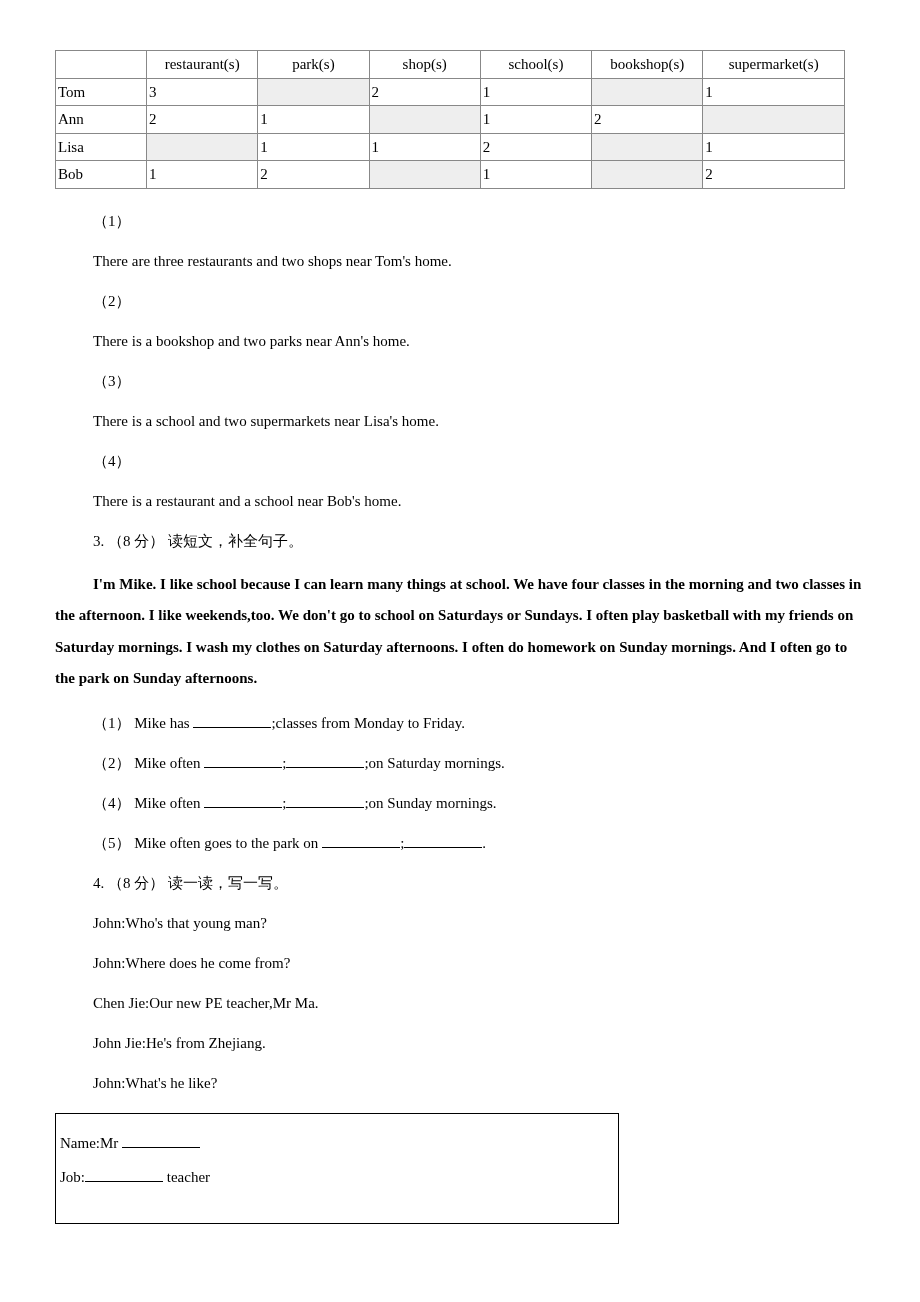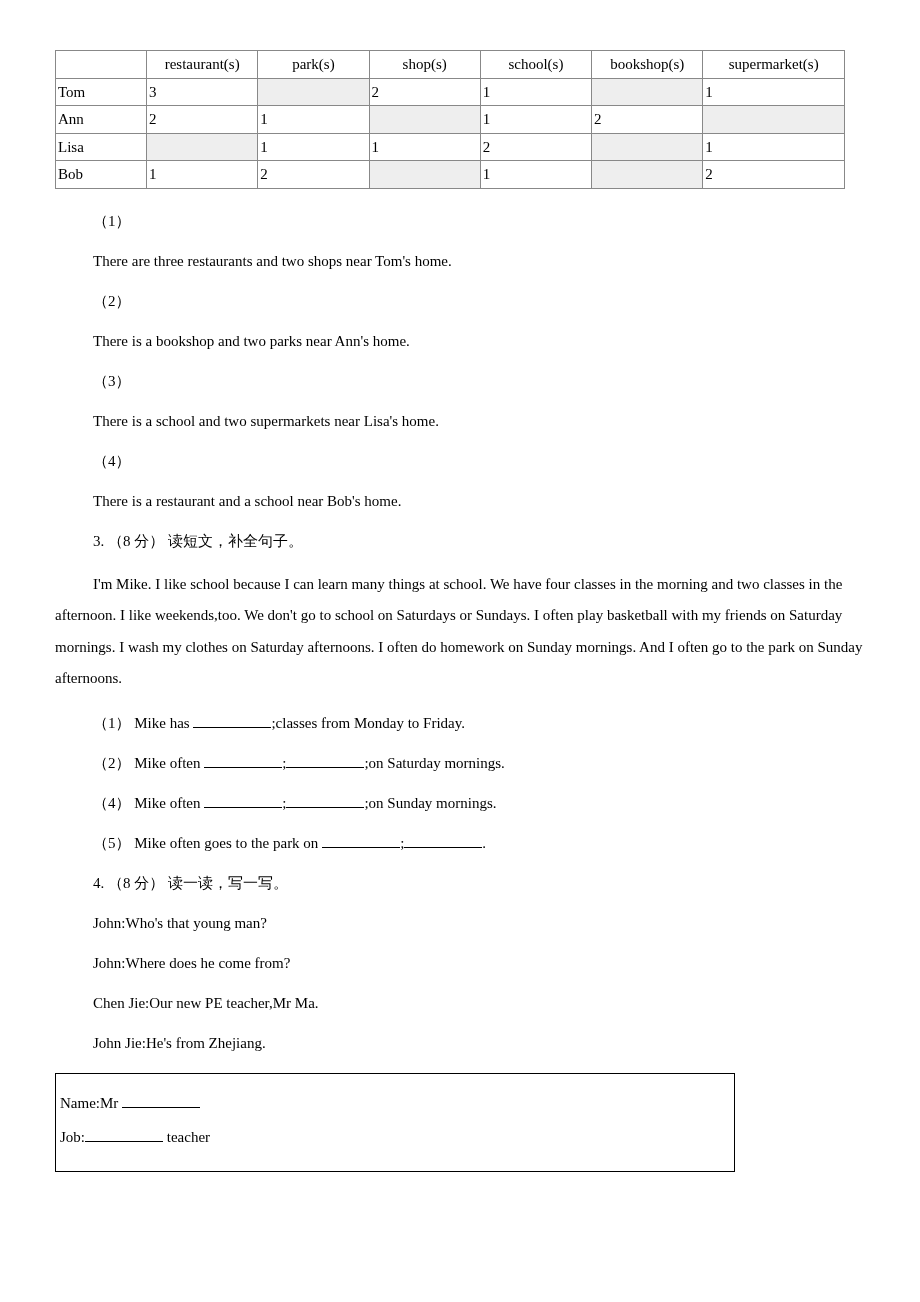--- a/index.html
+++ b/index.html
@@ -21,28 +21,28 @@
       border: 1px solid #888;
       padding: 2px 2px;
       font-size: 15px;
       font-weight: normal;
       line-height: 1.5;
     }
     td { height: 26px; }
     .shade { background: #eee; }
     .para { margin: 16px 0 16px 38px; }
     .para-small { margin: 14px 0 14px 38px; }
-    .body-text { margin: 14px 0; text-indent: 38px; line-height: 2.1; }
+    .body-text { margin: 14px 0; text-indent: 38px; line-height: 2.1; font-weight: bold; }
     .blank { display: inline-block; border-bottom: 1px solid #000; min-width: 78px; text-align: center; }
     .form-box {
       border: 1px solid #000;
-      padding: 12px 4px 16px 4px;
+      padding: 12px 4px 28px 4px;
       margin-top: 18px;
       line-height: 2.3;
-      width: 680px;
+      width: 564px;
     }
   </style>
 </head>
 <body>
 
 <table>
   <tbody>
       <tr>
     <th style="width:90px"></th>
     <th style="width:110px">restaurant(s)</th>
@@ -109,20 +109,21 @@
     <div class="para"><span>（4）</span> Mike often <span class="blank"></span>;<span class="blank"></span>;on Sunday mornings.</div>
     <div class="para"><span>（5）</span> Mike often goes to the park on <span class="blank"></span>;<span class="blank"></span>.</div>
   </div>
 
 <div class="para">4. （8 分） 读一读，写一写。</div>
 <div id="q4-dialogue">
     <div class="para">John:Who's that young man?</div>
     <div class="para">John:Where does he come from?</div>
     <div class="para">Chen Jie:Our new PE teacher,Mr Ma.</div>
     <div class="para">John Jie:He's from Zhejiang.</div>
+    <div class="para">John:What's he like?</div>
   </div>
 
 <div class="form-box">
   <div>
     <span>Name:Mr </span><span class="blank"></span>
   </div>
   <div>
     <span>Job:</span><span class="blank"></span><span> teacher</span>
   </div>
 </div>

